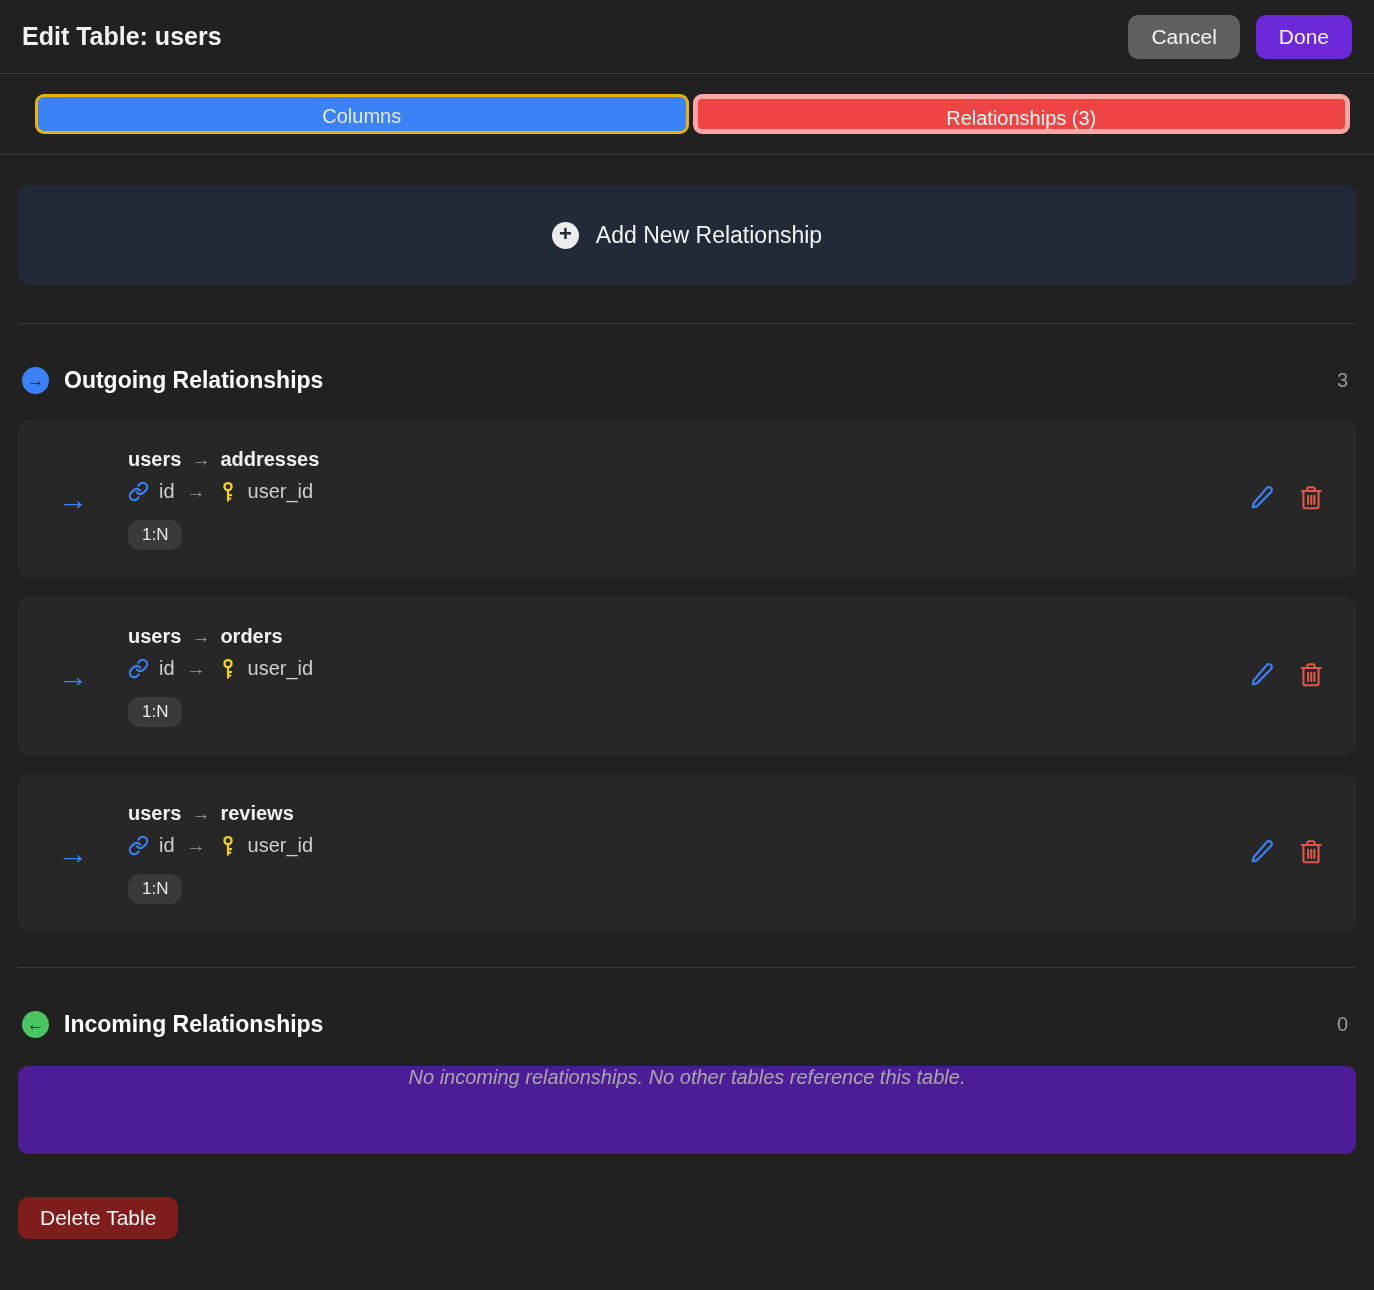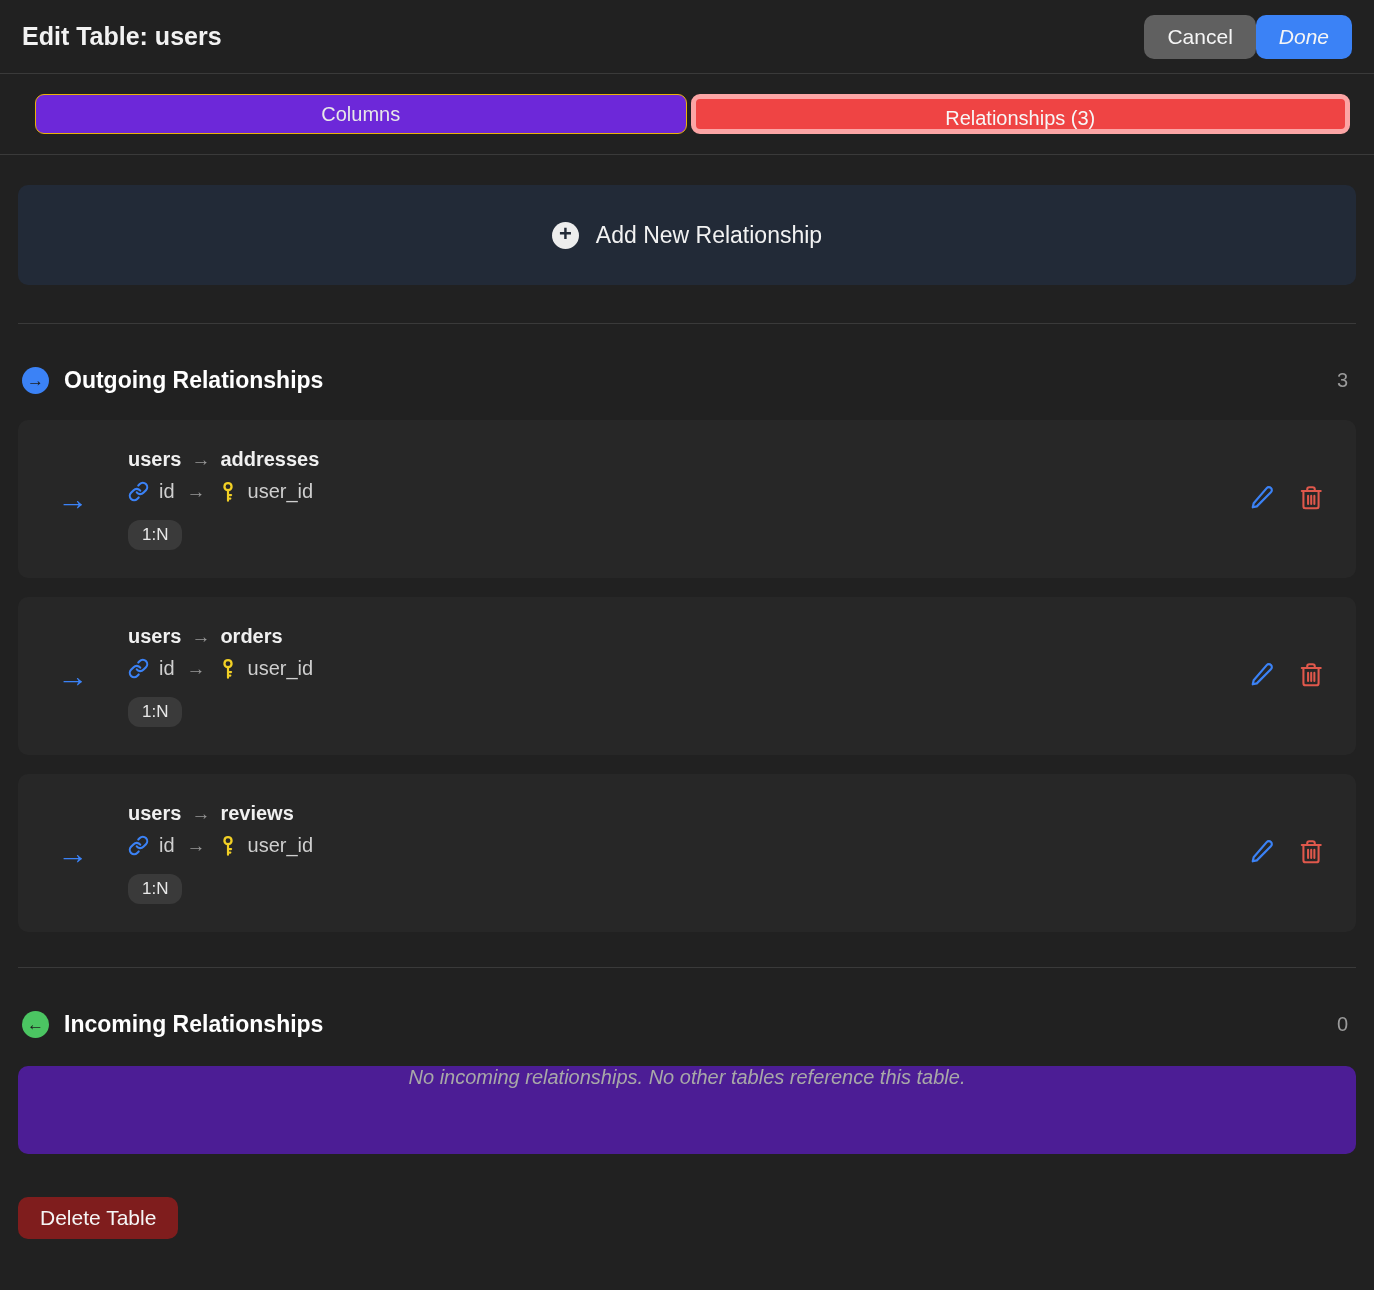--- a/index.html
+++ b/index.html
@@ -23,44 +23,44 @@
   .header-spacer { flex: 1; }
   .btn {
     border: none;
     border-radius: 10px;
     font-family: "Liberation Sans", sans-serif;
     font-size: 21px;
     color: #f5f5f5;
     padding: 10px 23px;
     cursor: pointer;
   }
-  .btn-cancel { background: #606060; margin-right: 0; }
-  .btn-done   { background: #3b82f6; font-style: italic; }
+  .btn-cancel { background: #606060; margin-right: 16px; }
+  .btn-done   { background: #6d28d9; }
 
   
   .tabbar {
     height: 81px;
     display: flex;
     align-items: center;
     gap: 4px;
     padding: 0 24px 0 35px;
     border-bottom: 1px solid #3a3a3a;
   }
   .tab {
     flex: 1;
     height: 40px;
     line-height: 38px;
     text-align: center;
     font-size: 20px;
     border-radius: 9px;
     cursor: pointer;
   }
   .tab-unselected {
-    background: #6d28d9;
-    border: 1px solid #eab308;
+    background: #3b82f6;
+    border: 3px solid #eab308;
     color: #e8e8e8;
   }
   .tab-selected {
     background: #ef4444;
     border: 5px solid #fca5a5;
     color: #f7f7f7;
   }
 
   
   .add-btn {

